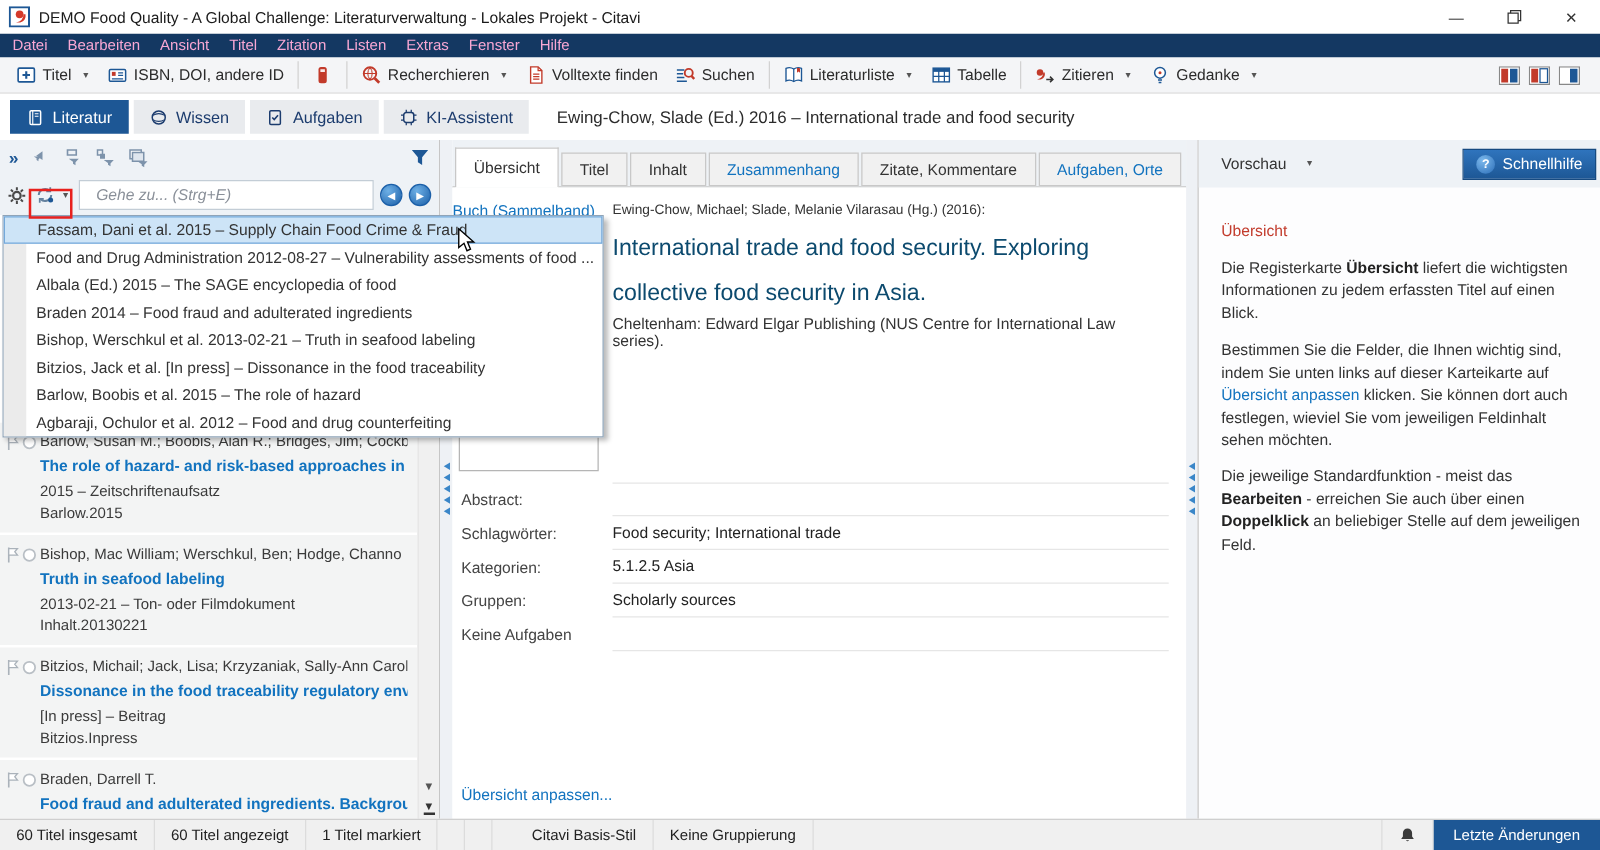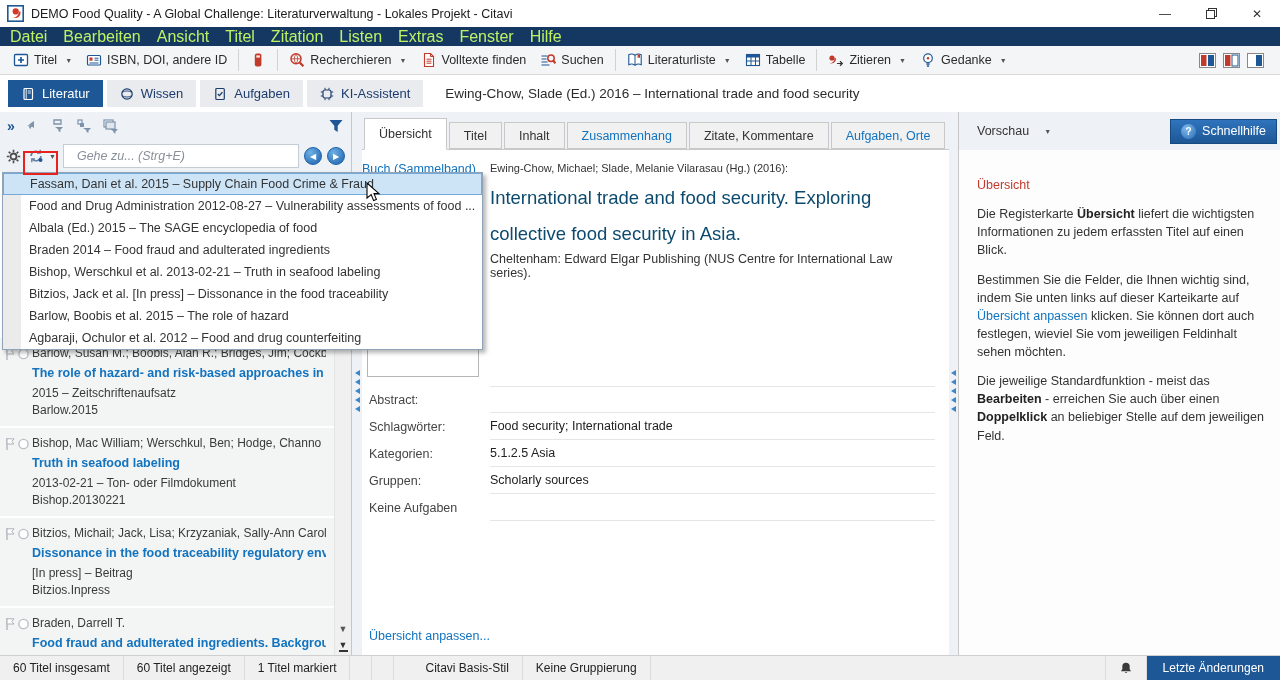--- a/index.html
+++ b/index.html
@@ -9,21 +9,21 @@
 
   
   .titlebar{height:27px;display:flex;align-items:center;padding-left:7px;background:#fff}
   .app-logo{width:17px;height:17px;margin-right:7px;flex:0 0 auto}
   .title-text{font-size:12.5px;color:#1a1a1a}
   .win-controls{margin-left:auto;display:flex;height:100%}
   .win-btn{width:46px;display:flex;align-items:center;justify-content:center;color:#333;font-size:12px}
 
   
   .menubar{height:19px;background:#143862;display:flex;align-items:center;padding-left:2px}
-  .menu-item{color:#bef264;font-size:16px;padding:4px 8px;line-height:19px}
+  .menu-item{color:#f9a8d4;font-size:12px;padding:4px 8px;line-height:19px}
 
   
   .toolbar{height:29px;background:#f4f5f7;border-bottom:1px solid #d9d9d9;display:flex;align-items:center;padding:0 6px;color:#2b2b2b}
   .tb-btn{display:flex;align-items:center;gap:5px;padding:0 7px;height:24px;white-space:nowrap}
   .tb-caret{font-size:7px;color:#555;margin-left:3px}
   .tb-sep{width:1px;height:22px;background:#d2d2d2;margin:0 4px}
   .tb-right{margin-left:auto;display:flex;gap:7px;padding-right:10px}
 
   
   .wsrow{height:37px;background:#fff;display:flex;align-items:center;padding-left:8px}
@@ -356,21 +356,21 @@
                 <path d="M2 1v12" stroke="#aab2ba" stroke-width="1.3"></path>
                 <path d="M2 1.8h7L6.8 4.4 9 7H2z" fill="#fff" stroke="#aab2ba"></path>
               </svg>
               <svg width="13" height="14" viewBox="0 0 13 14">
                 <circle cx="6.5" cy="7" r="4.6" fill="#fff" stroke="#b9bfc5" stroke-width="1.4"></circle>
               </svg>
             </span>
             <div class="ref-authors">Bishop, Mac William; Werschkul, Ben; Hodge, Channo</div>
             <div class="ref-title">Truth in seafood labeling</div>
             <div class="ref-meta">2013-02-21 – Ton- oder Filmdokument</div>
-            <div class="ref-short">Bishop.20130221</div>
+            <div class="ref-short">Inhalt.20130221</div>
           </div>
           <div class="ref-row">
             <span class="icons">
               <svg width="11" height="14" viewBox="0 0 11 14">
                 <path d="M2 1v12" stroke="#aab2ba" stroke-width="1.3"></path>
                 <path d="M2 1.8h7L6.8 4.4 9 7H2z" fill="#fff" stroke="#aab2ba"></path>
               </svg>
               <svg width="13" height="14" viewBox="0 0 13 14">
                 <circle cx="6.5" cy="7" r="4.6" fill="#fff" stroke="#b9bfc5" stroke-width="1.4"></circle>
               </svg>

